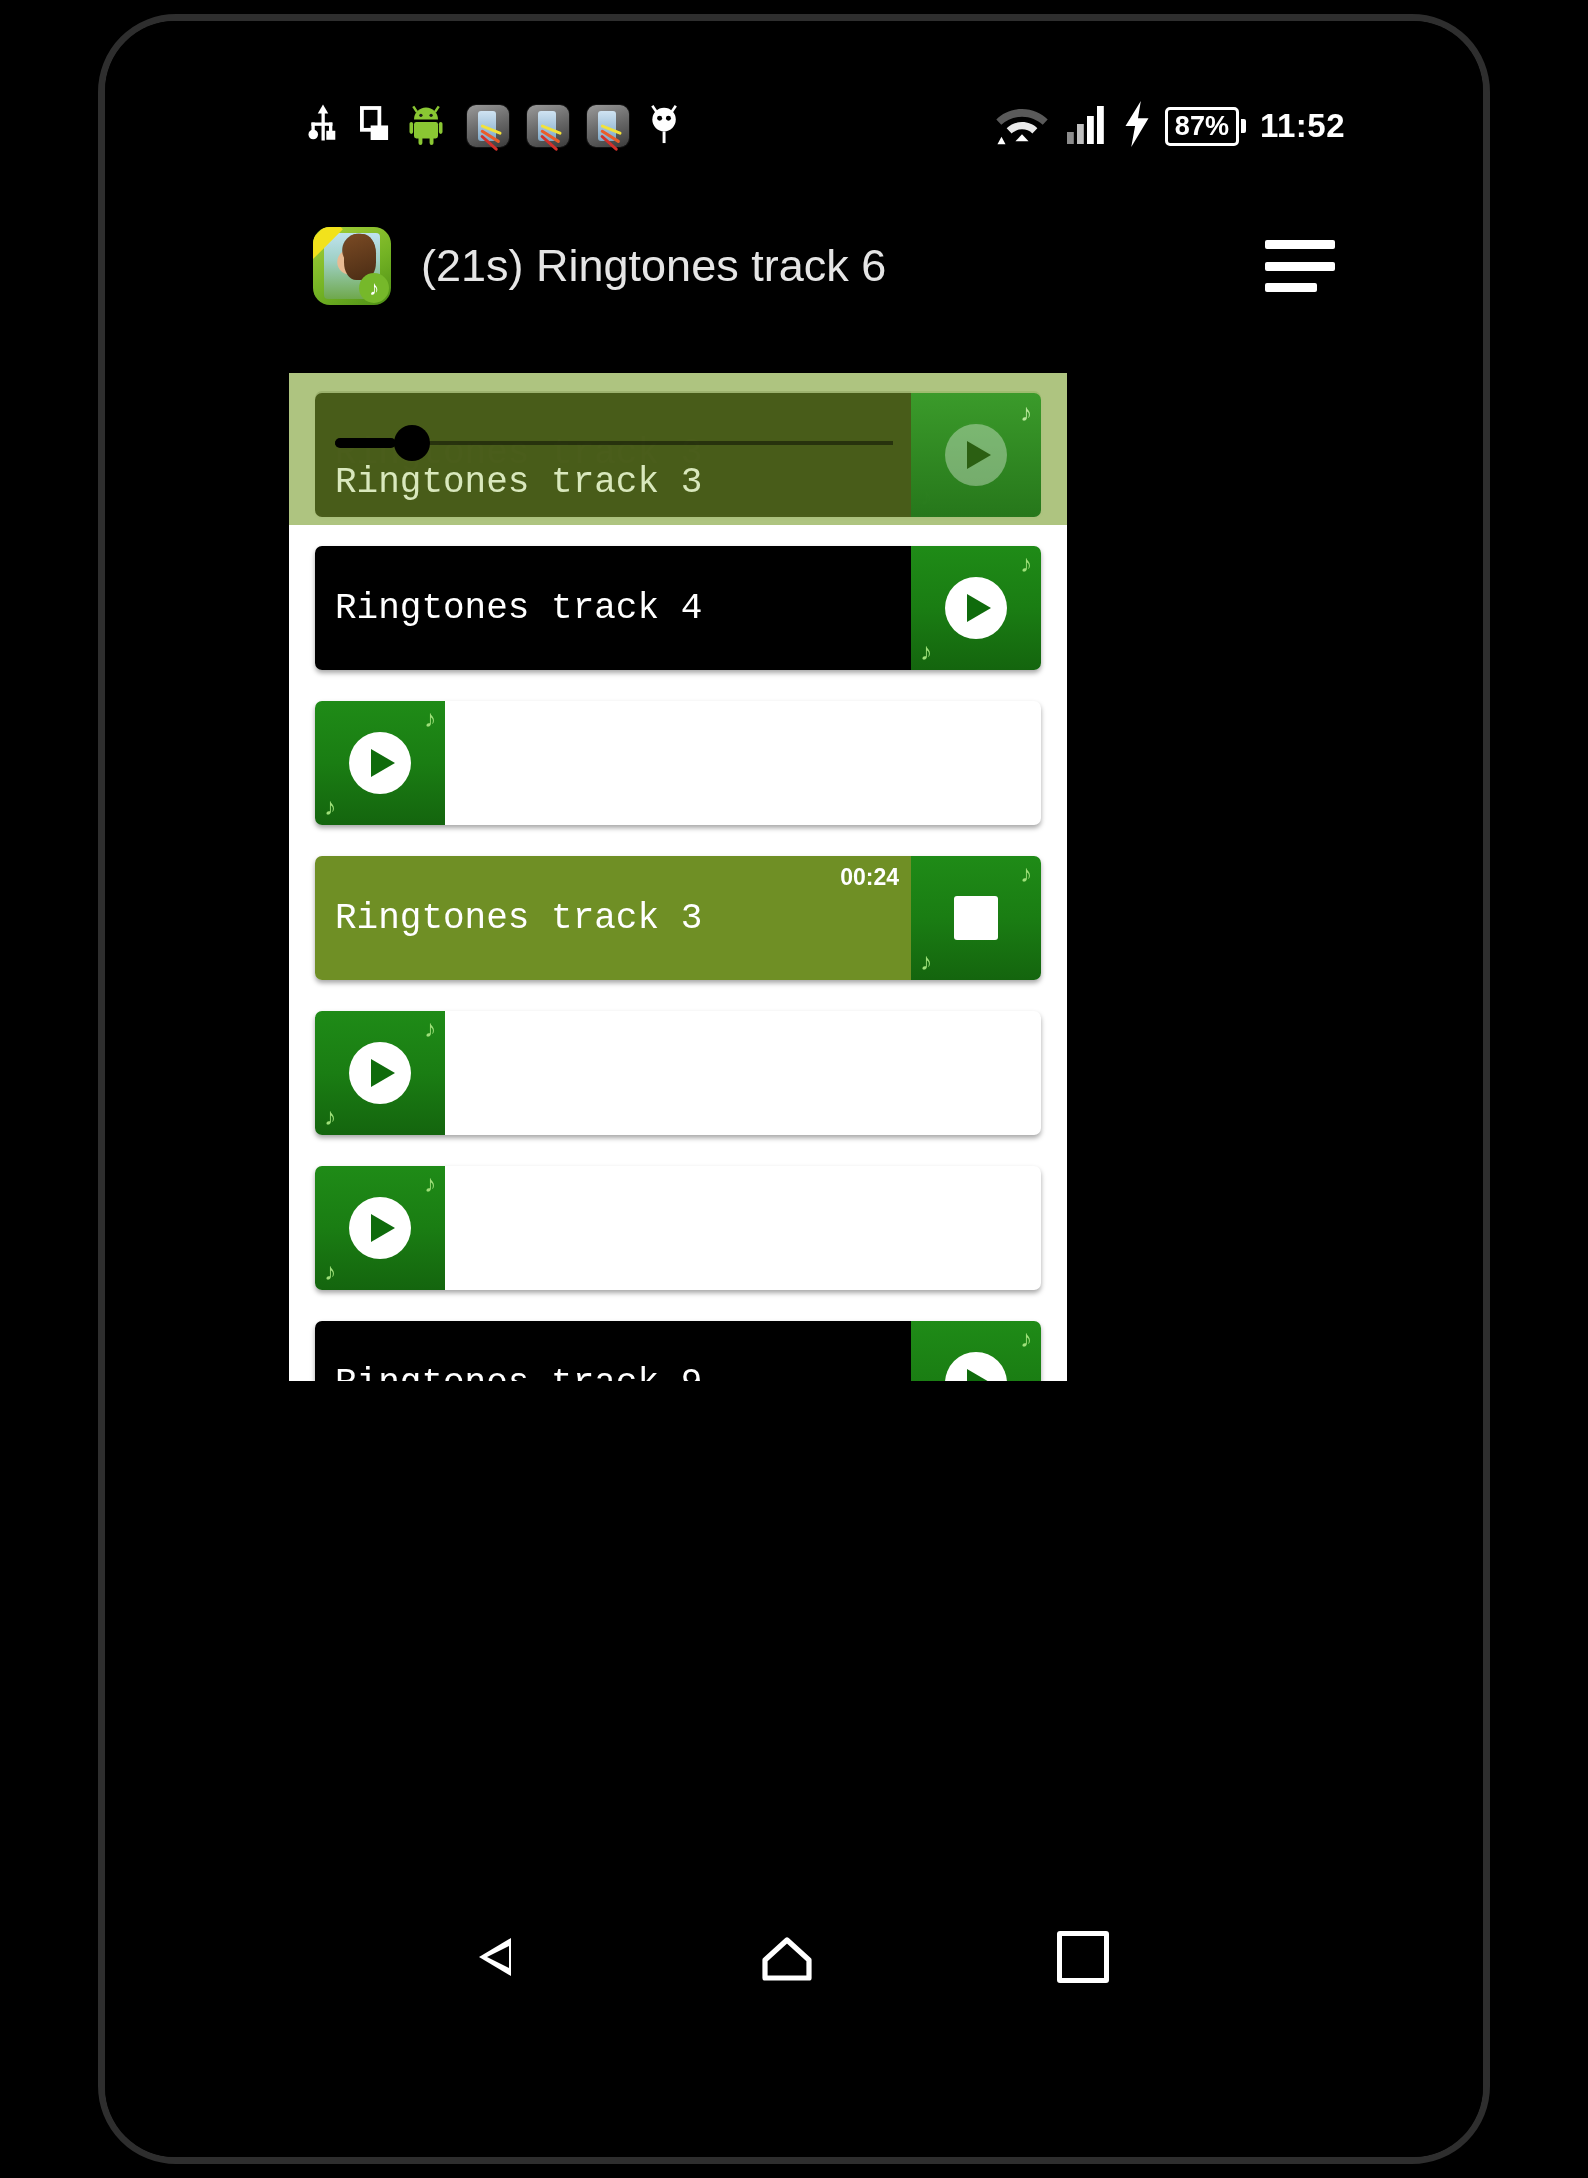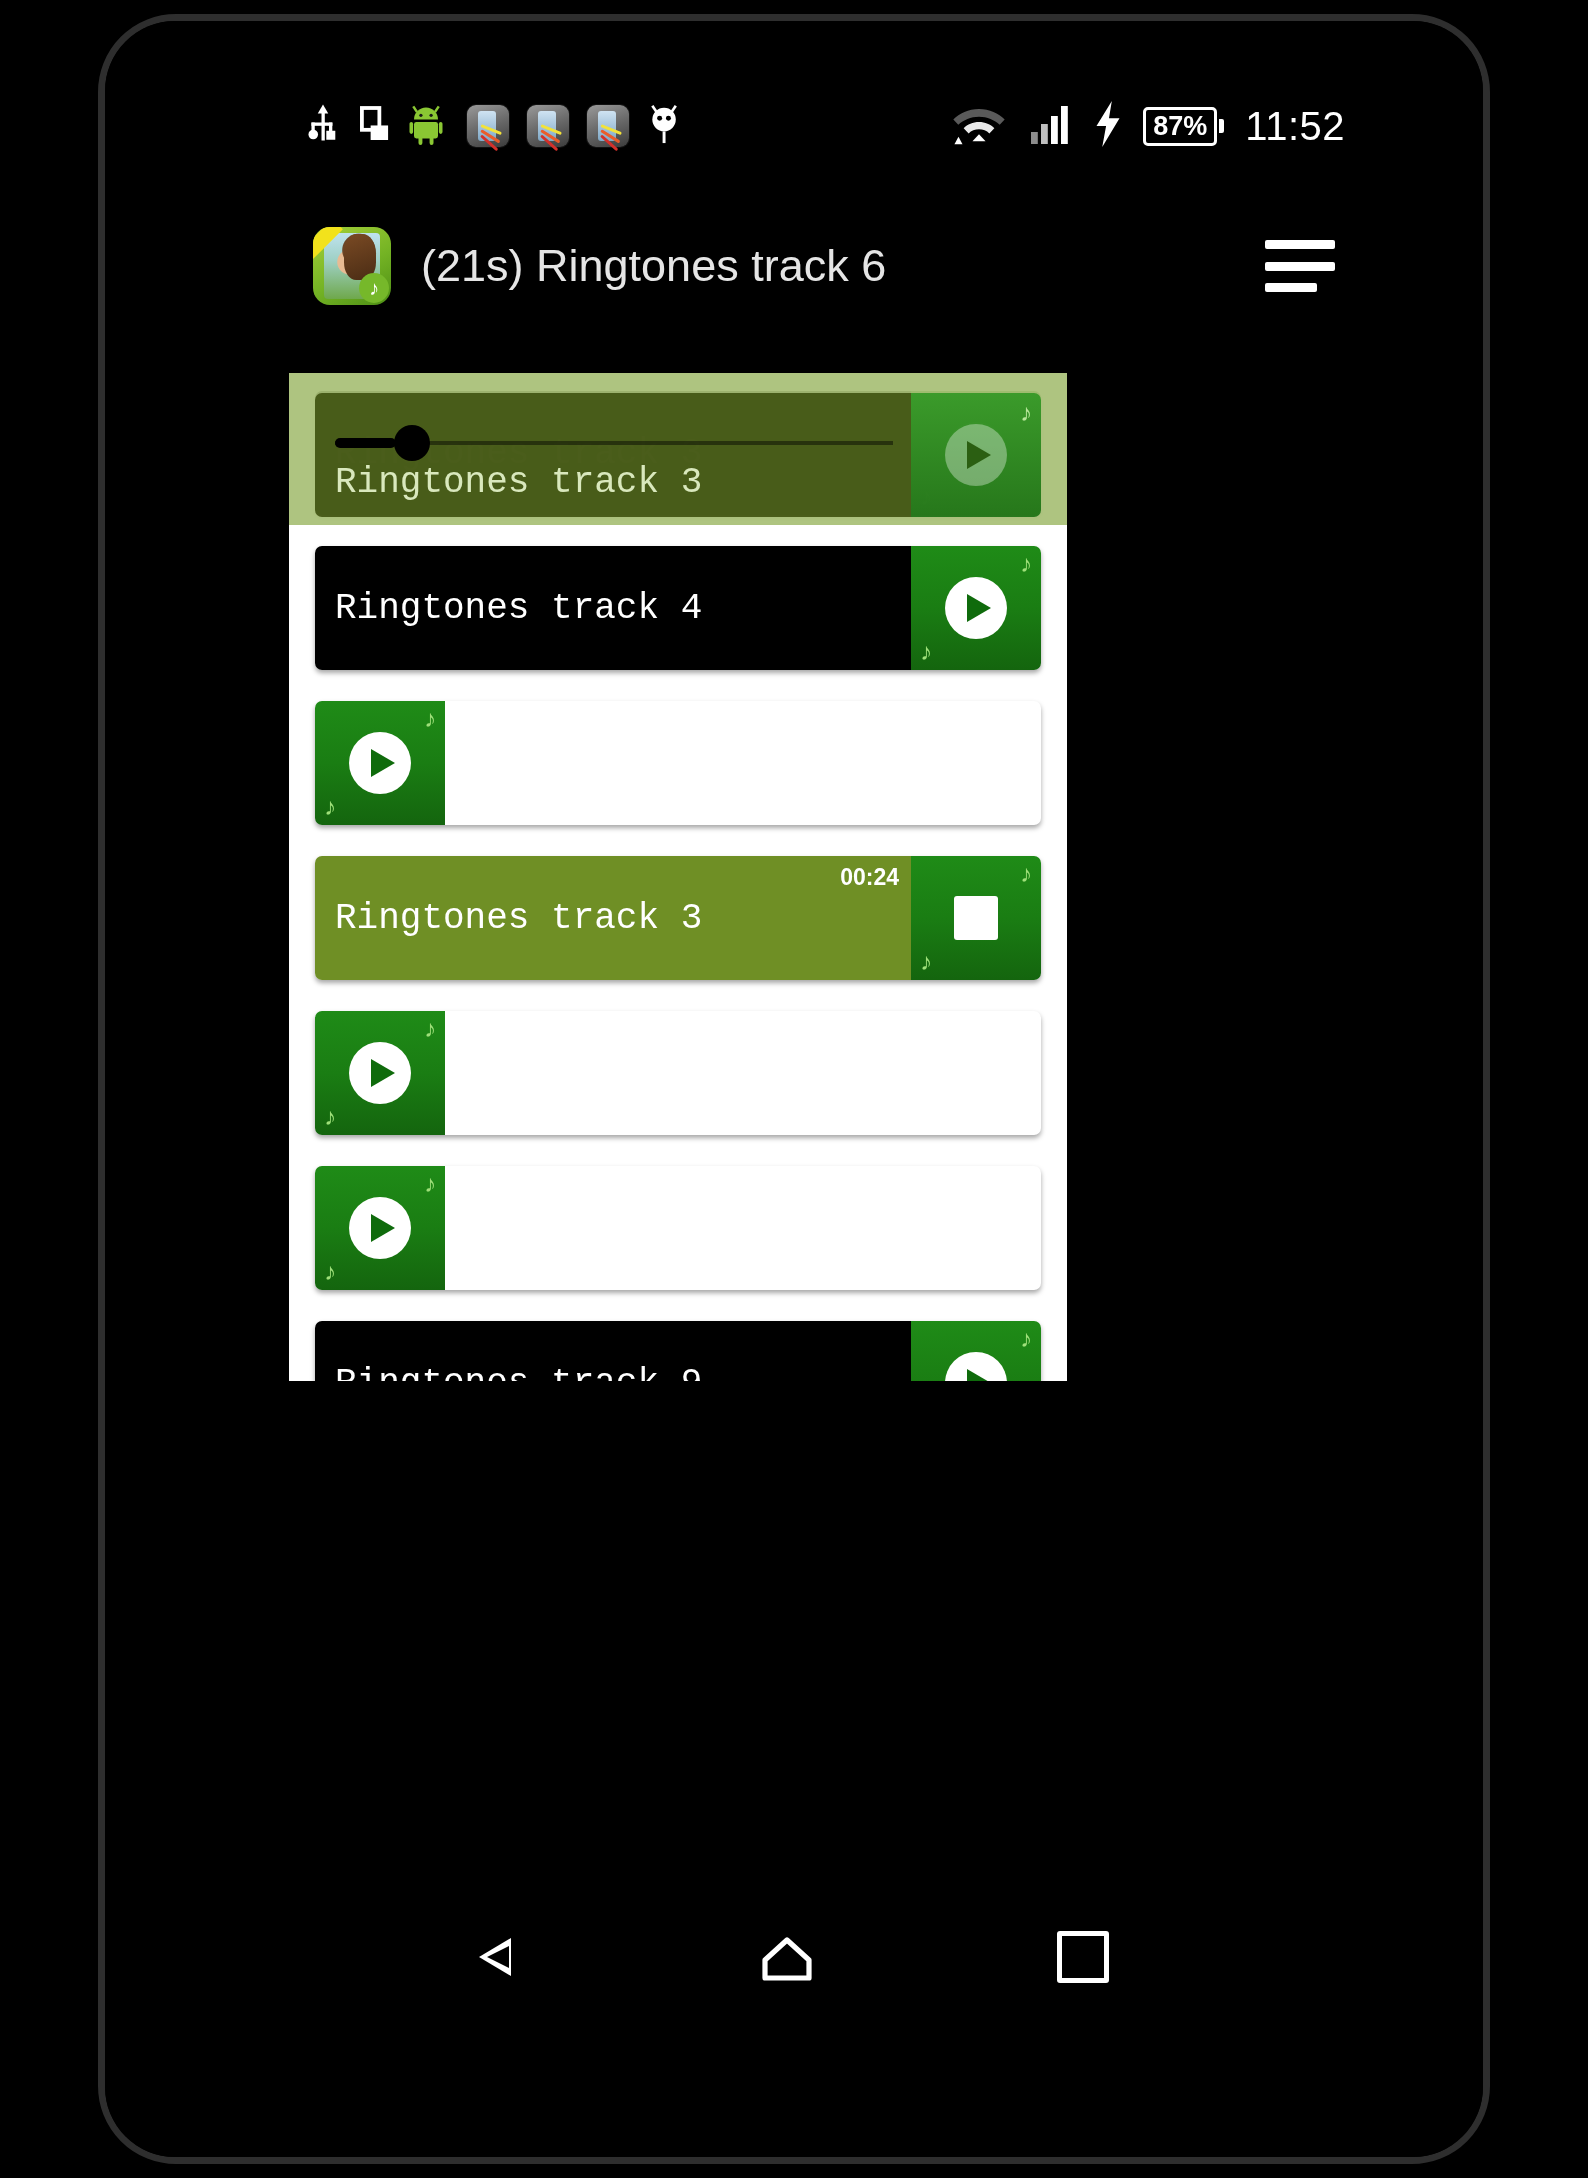--- a/index.html
+++ b/index.html
@@ -19,21 +19,21 @@
   #screen{
     position:absolute;left:0;top:0;right:0;bottom:0;
     overflow:hidden;border-radius:70px;background:#000;
   }
   
   #status-bar{
     position:absolute;left:0;top:62px;width:100%;height:86px;
     display:flex;align-items:center;
   }
   .sb-left{display:flex;align-items:center;gap:18px;margin-left:200px;}
-  .sb-right{display:flex;align-items:center;gap:21px;margin-left:auto;margin-right:138px;}
+  .sb-right{display:flex;align-items:center;gap:14px;margin-left:auto;margin-right:138px;}
   .sb-icon{display:block;}
   .appicon-mini{
     width:42px;height:42px;border-radius:9px;
     background:linear-gradient(160deg,#9a9a9a 0%,#6d6d6d 45%,#3b3b3b 100%);
     position:relative;box-shadow:0 0 0 1px #111;
   }
   .appicon-mini::before{
     content:"";position:absolute;left:11px;top:6px;width:18px;height:30px;
     border-radius:3px;background:linear-gradient(180deg,#cfe3f2,#7fa8c6);
   }
@@ -46,21 +46,21 @@
   .appicon-mini .bolt3{background:#d4302a;left:14px;top:29px;transform:rotate(42deg);}
   .battery-pill{
     display:flex;align-items:center;
   }
   .battery-box{
     border:3px solid #fff;border-radius:5px;padding:1px 7px 2px 7px;
     color:#fff;font-size:27px;font-weight:bold;line-height:30px;
     font-family:"Liberation Sans", sans-serif;
   }
   .battery-tip{width:5px;height:14px;background:#fff;margin-left:2px;border-radius:0 2px 2px 0;}
-  #clock{color:#fff;font-size:40px;font-weight:normal;letter-spacing:0.5px;}
+  #clock{color:#fff;font-size:33px;font-weight:bold;letter-spacing:0.5px;}
   
   #action-bar{
     position:absolute;left:0;top:190px;width:100%;height:110px;
     display:flex;align-items:center;
   }
   #app-icon{
     margin-left:208px;width:78px;height:78px;border-radius:17px;
     background:linear-gradient(150deg,#a7d13a 0%,#74b324 55%,#4d8f15 100%);
     position:relative;overflow:hidden;flex:none;
   }

